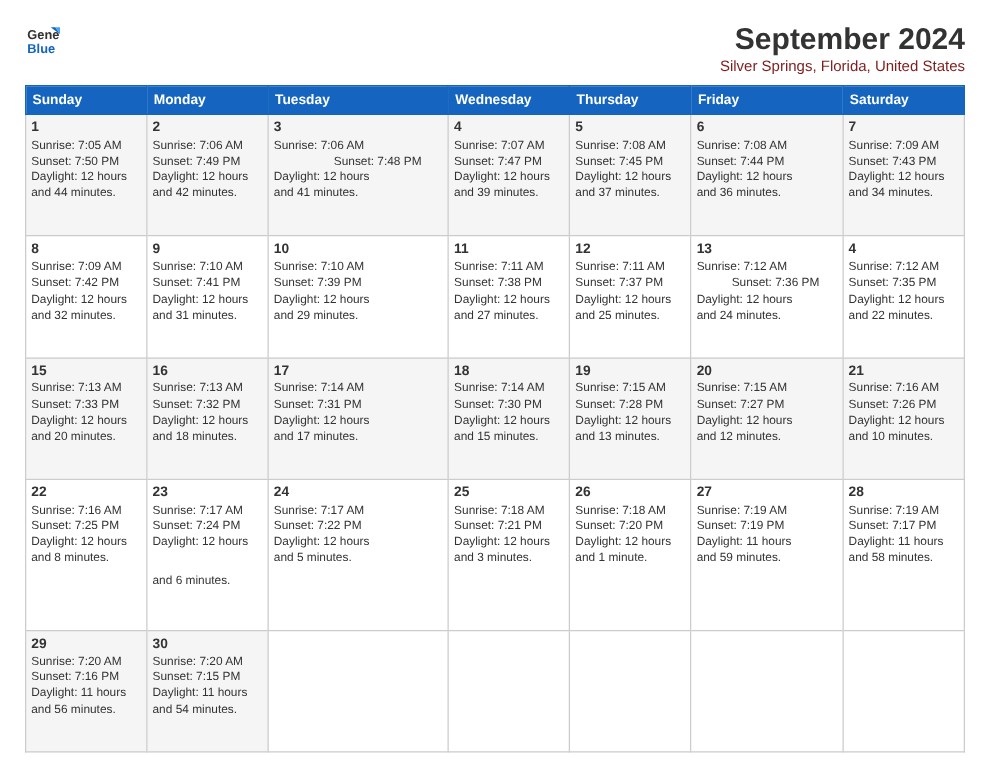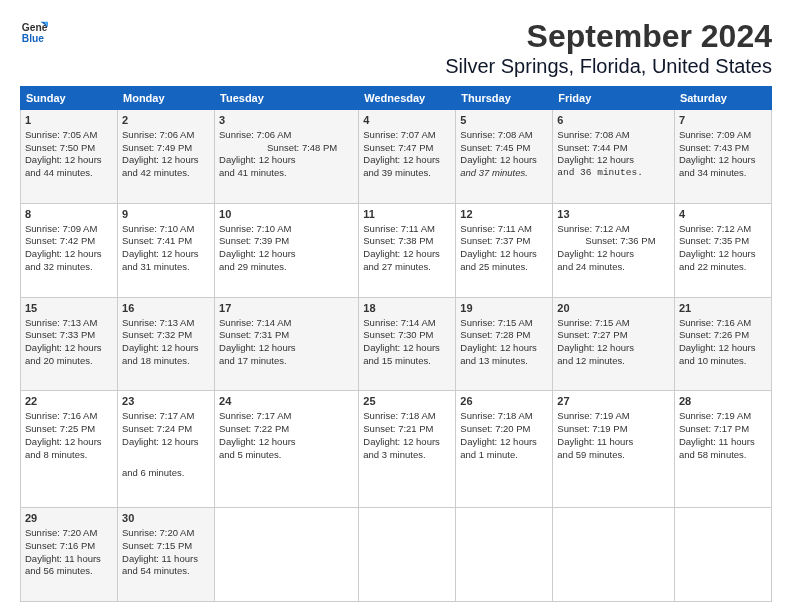--- a/index.html
+++ b/index.html
@@ -29,27 +29,27 @@
       gap: 4px;
     }
     .logo-icon {
       width: 28px;
       height: 28px;
     }
     .title-block {
       text-align: right;
     }
     .main-title {
-      font-size: 32px;
+      font-size: 24px;
       font-weight: bold;
       color: #333;
     }
     .subtitle {
-      font-size: 20px;
-      color: #0f172a;
+      font-size: 12px;
+      color: #7f1d1d;
     }
     table {
       width: 100%;
       border-collapse: collapse;
       flex: 1;
       font-size: 10px;
     }
     thead tr th {
       background-color: #1565c0;
       color: #fff;
@@ -144,28 +144,28 @@
             <span style="display: block;">Sunrise: 7:07 AM</span>
             <span style="display: block;">Sunset: 7:47 PM</span>
             <span style="display: block;">Daylight: 12 hours</span>
             <span style="display: block;">and 39 minutes.</span>
           </td>
           <td>
             <span class="day-number">5</span>
             <span style="display: block;">Sunrise: 7:08 AM</span>
             <span style="display: block;">Sunset: 7:45 PM</span>
             <span style="display: block;">Daylight: 12 hours</span>
-            <span style="display: block; font-style: italic;">and 37 minutes.</span>
+            <span style="display: block;">and 37 minutes.</span>
           </td>
           <td>
             <span class="day-number">6</span>
             <span style="display: block;">Sunrise: 7:08 AM</span>
             <span style="display: block;">Sunset: 7:44 PM</span>
             <span style="display: block;">Daylight: 12 hours</span>
-            <span style="display: block; font-family: Liberation Mono, monospace;">and 36 minutes.</span>
+            <span style="display: block;">and 36 minutes.</span>
           </td>
           <td>
             <span class="day-number">7</span>
             <span style="display: block;">Sunrise: 7:09 AM</span>
             <span style="display: block;">Sunset: 7:43 PM</span>
             <span style="display: block;">Daylight: 12 hours</span>
             <span style="display: block;">and 34 minutes.</span>
           </td>
         </tr>
         <tr>

